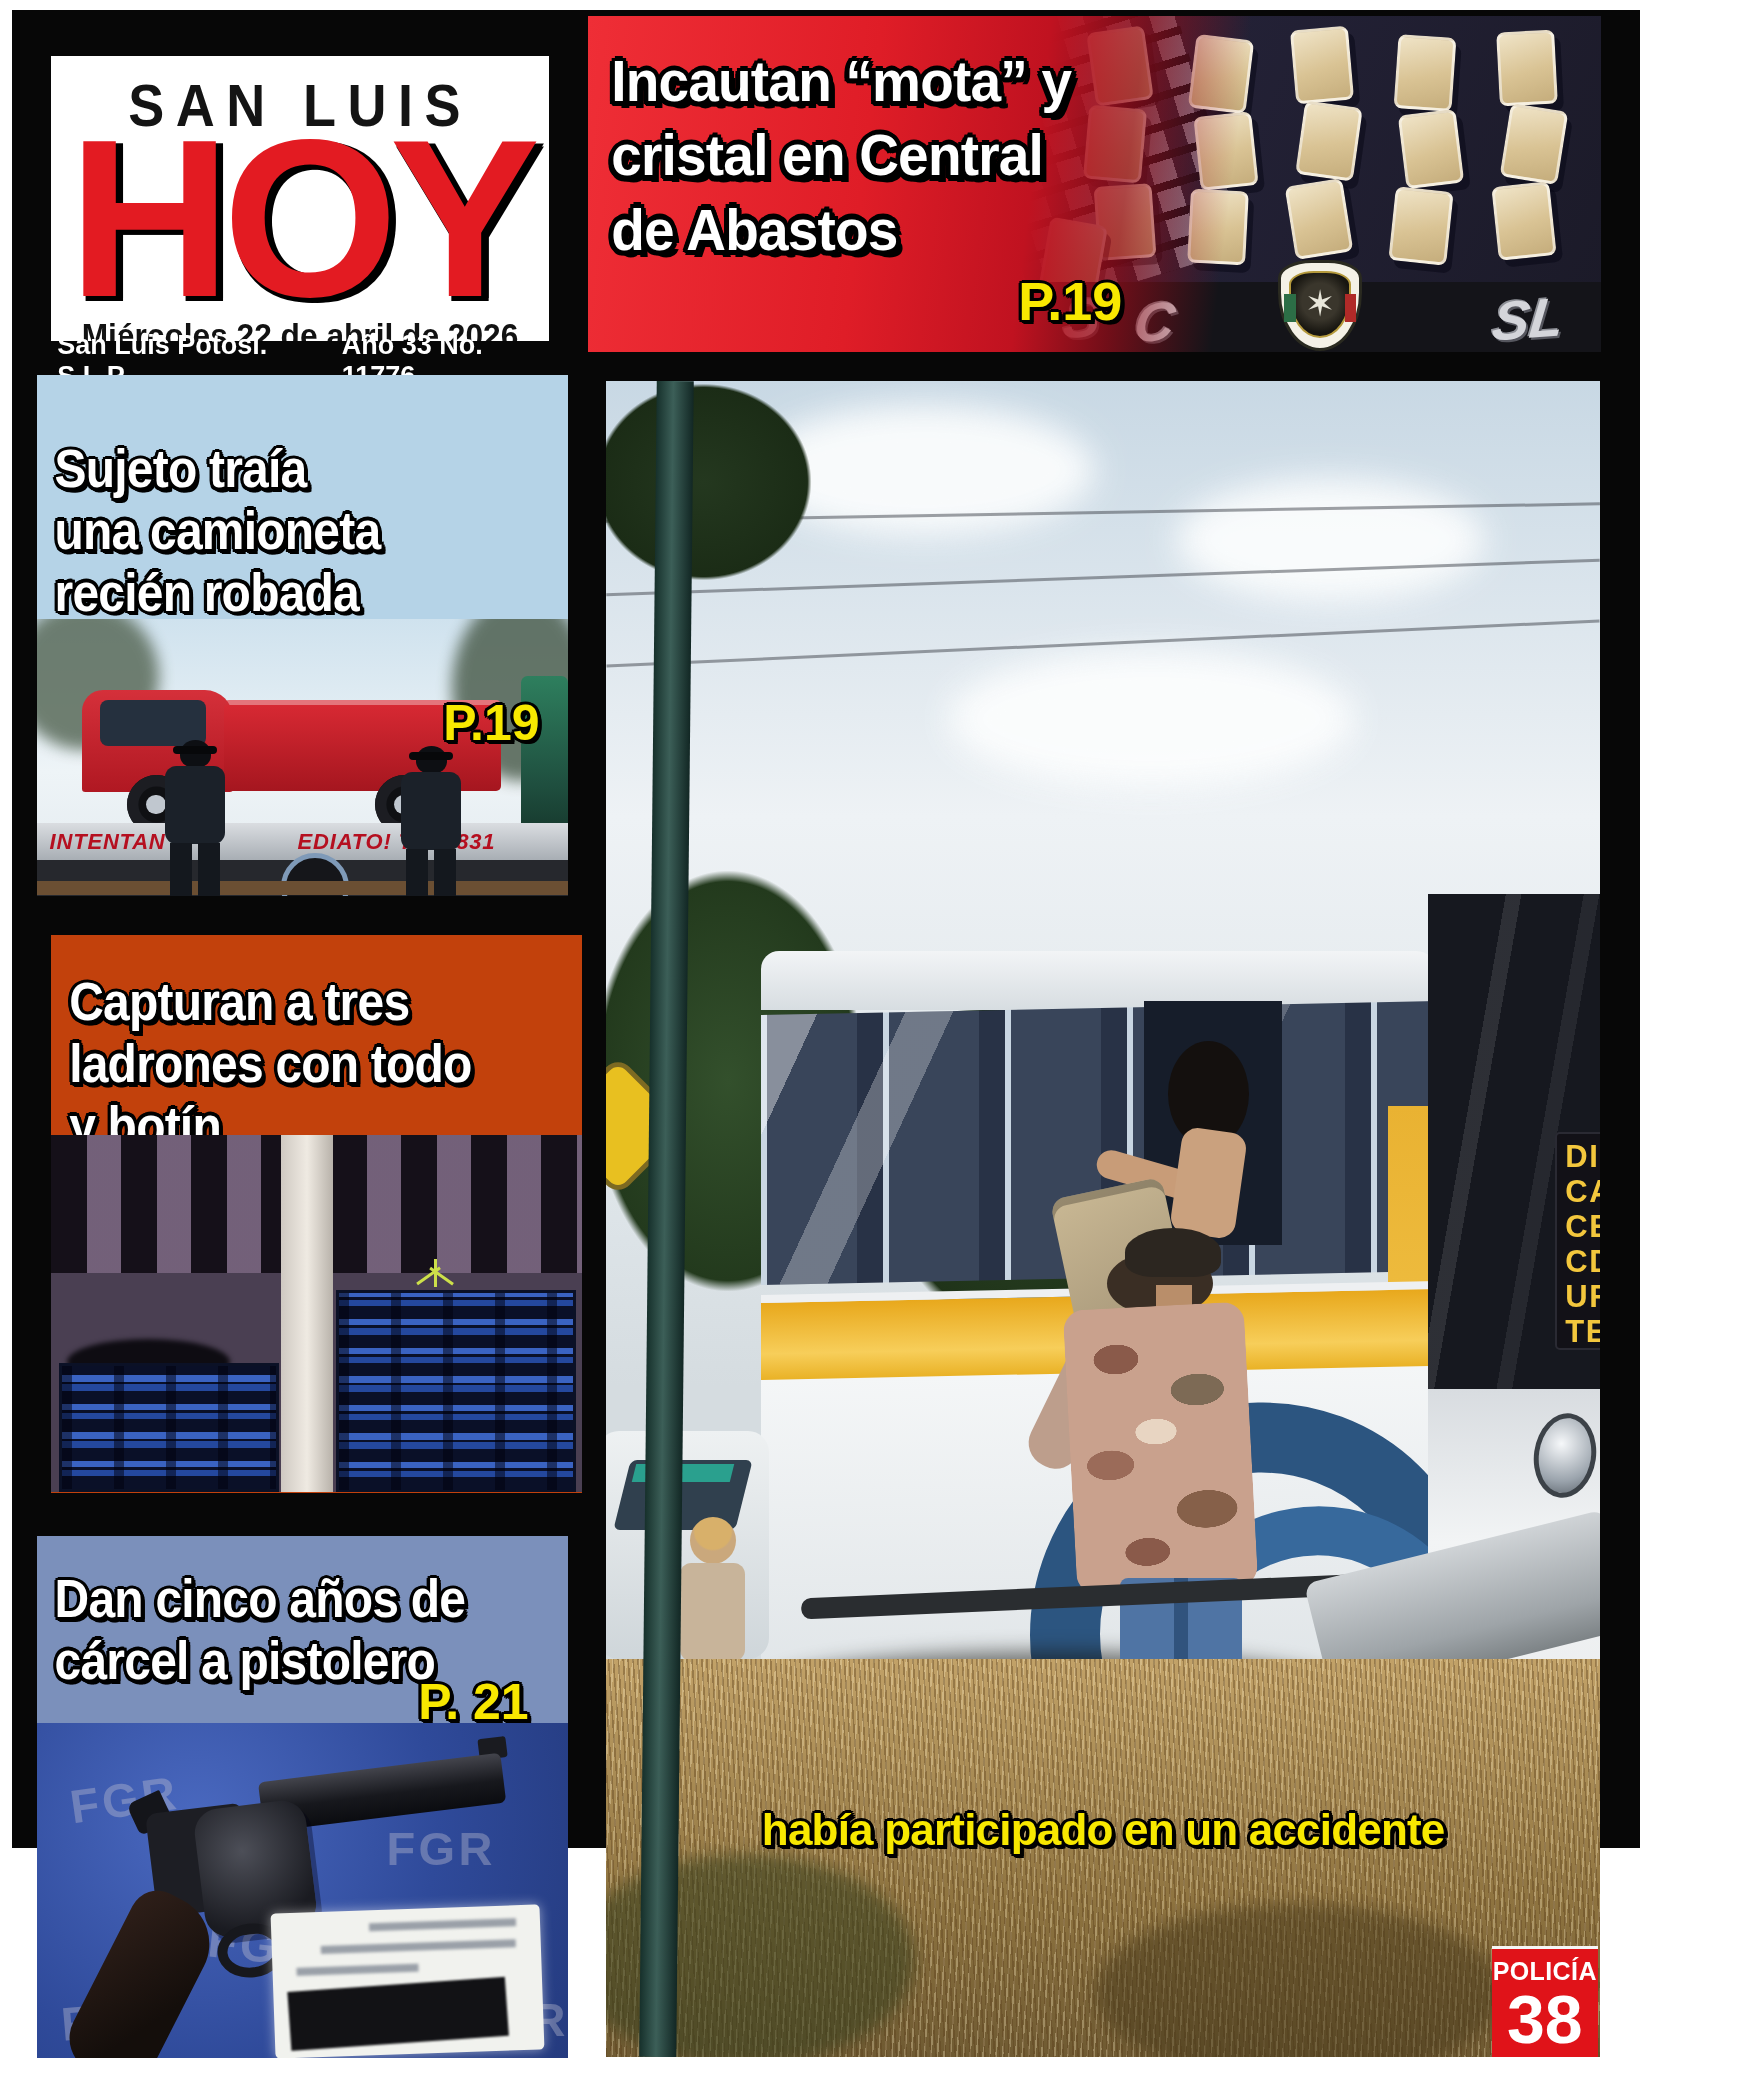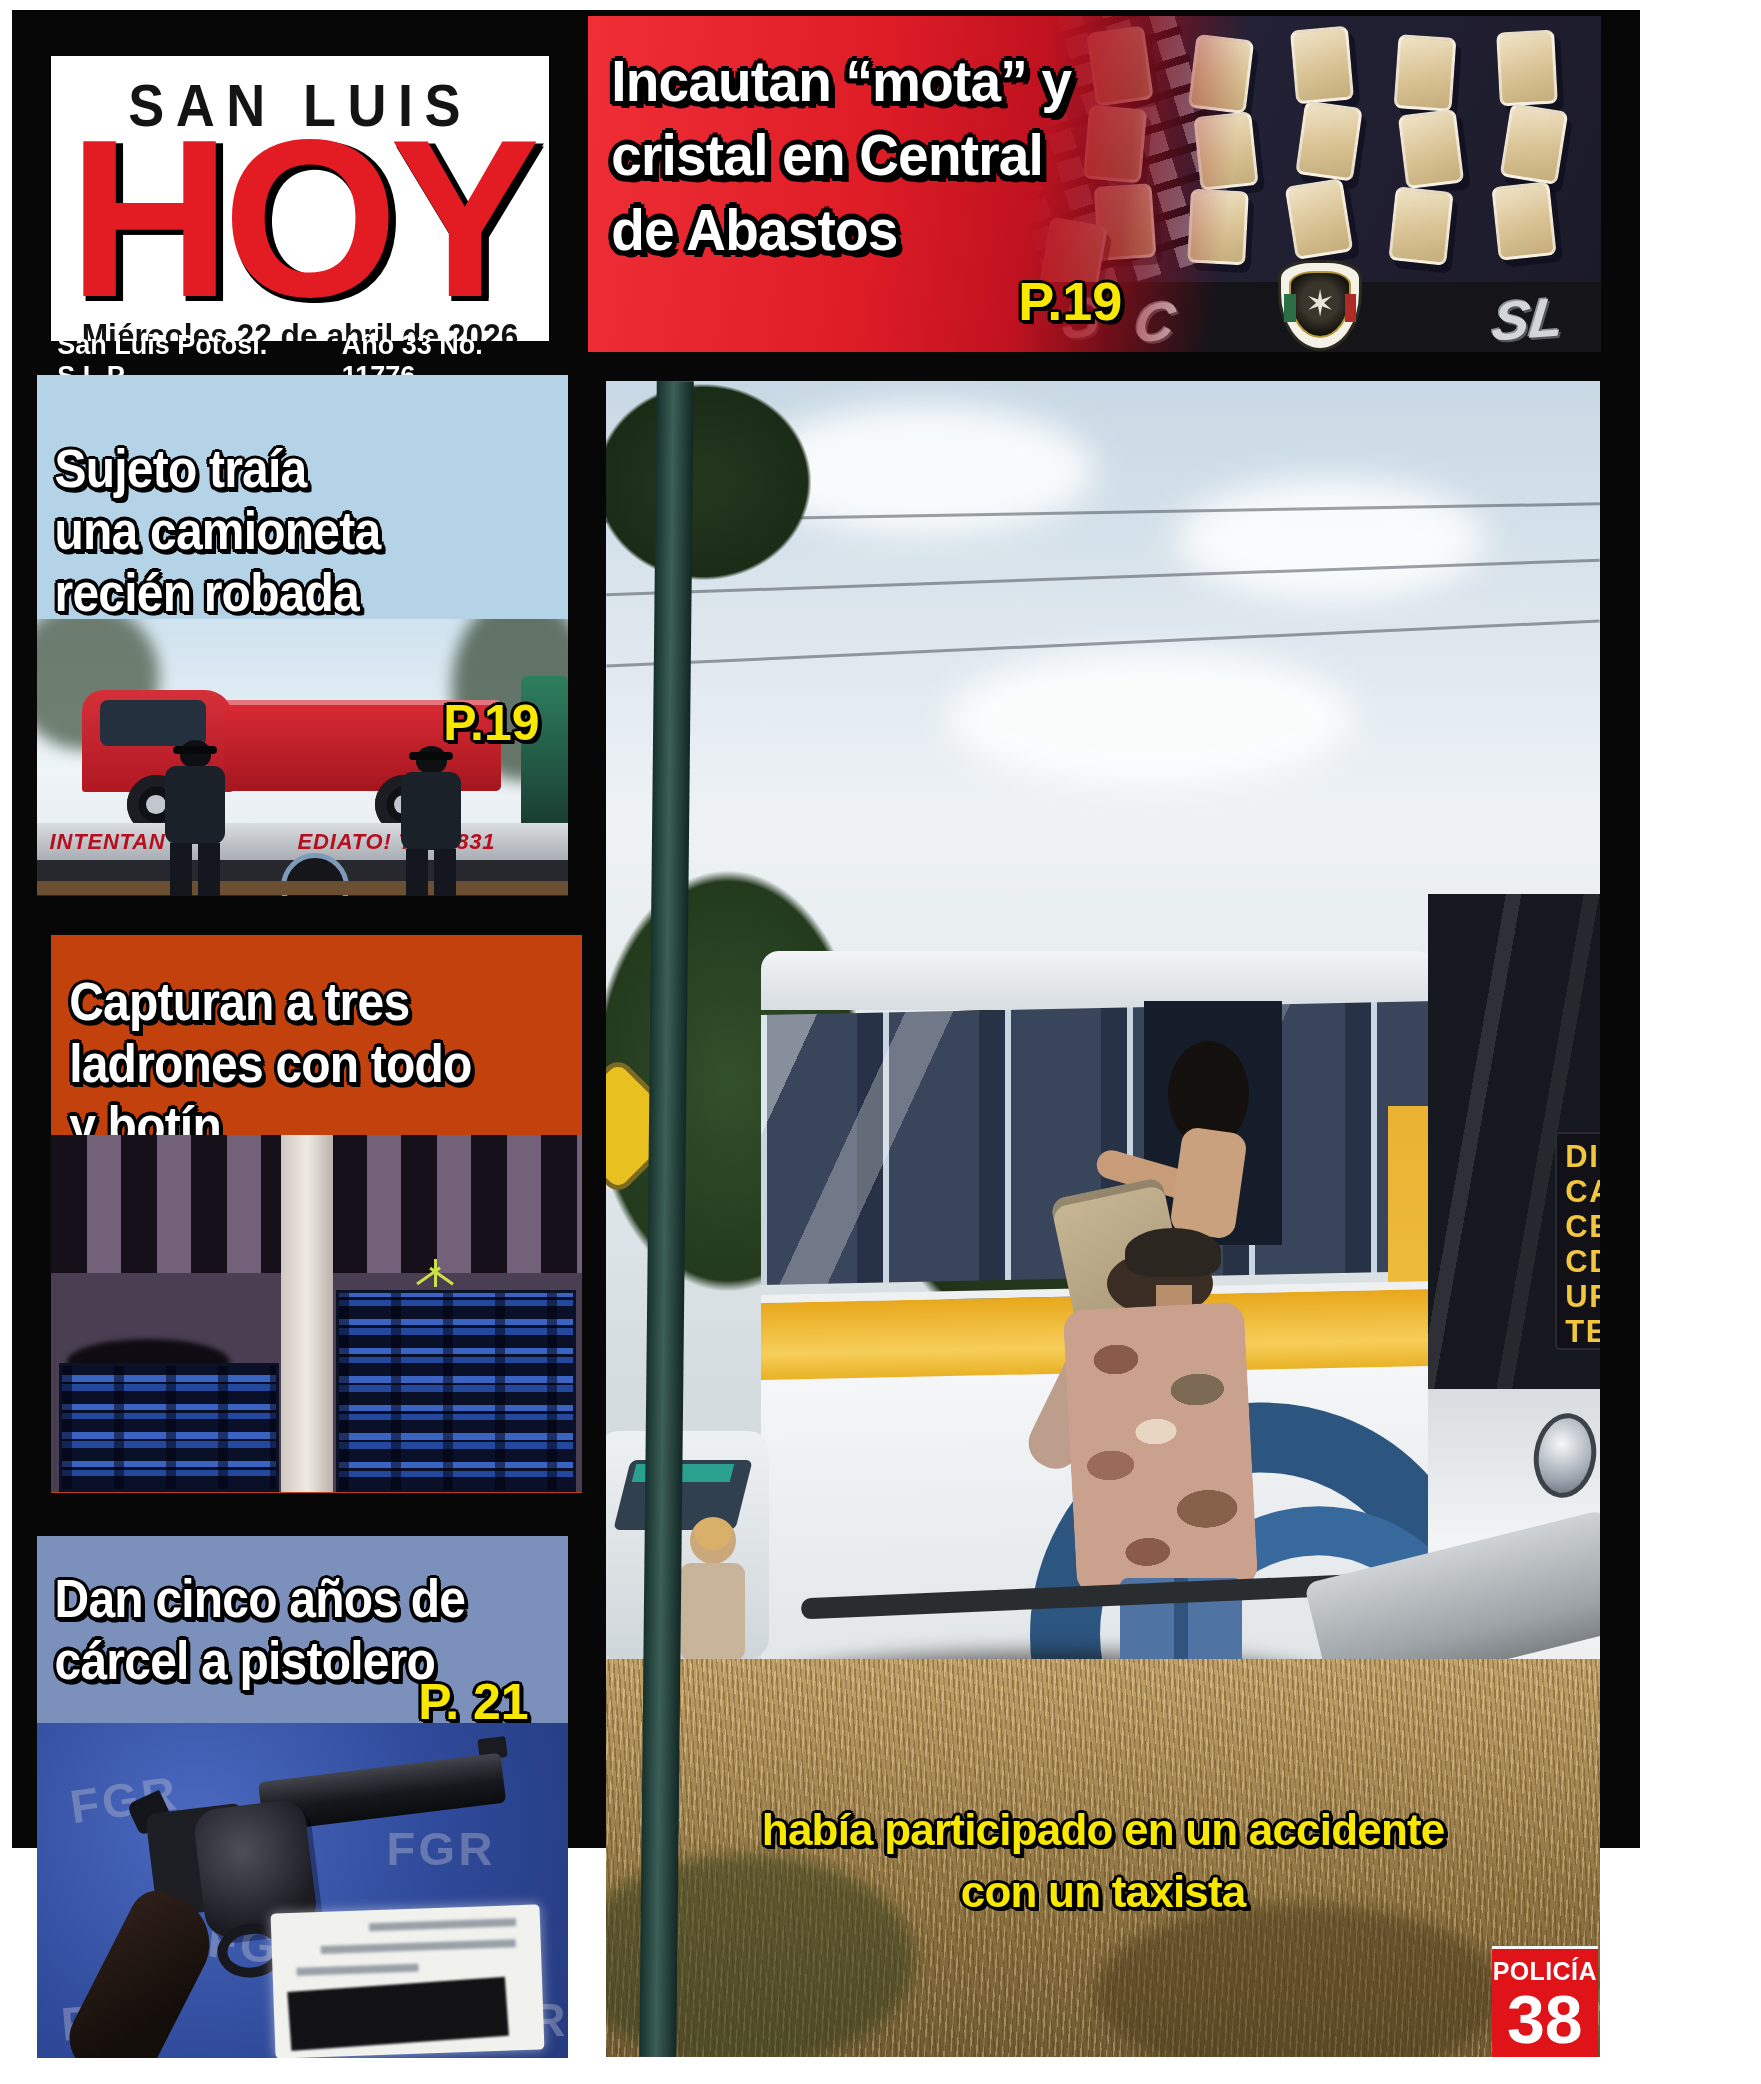--- a/index.html
+++ b/index.html
@@ -462,21 +462,20 @@
     <div class="rail-big"></div>
     <div class="grass">
       <div class="grasspatch" style="left:-33px;top:195px;width:342px;height:212px;background:rgba(52,62,30,.55)"></div>
       <div class="grasspatch" style="left:489px;top:244px;width:407px;height:179px;background:rgba(70,56,26,.5)"></div>
     </div>
     <div class="pole"></div>
 
 
     <div class="subhead ol4 cy">
       <span style="display:block">había participado en un accidente</span>
-      <span style="display:block">con un taxista</span>
     </div>
 
     <div class="badge">
       <span class="bl">POLICÍA</span>
       <span class="bn">38</span>
     </div>
   </div>
 
  </div>
 </div>

